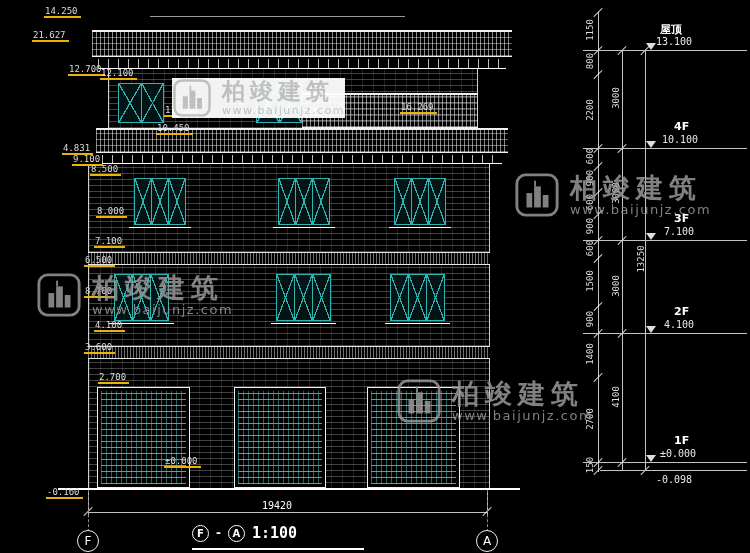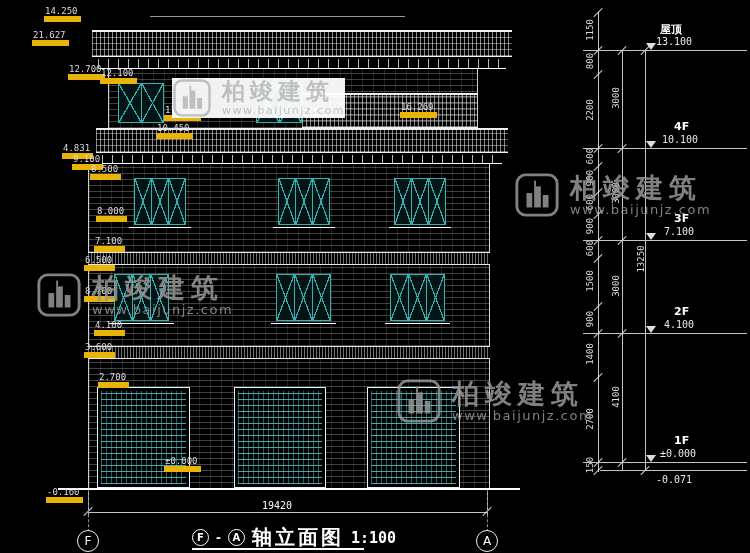--- a/index.html
+++ b/index.html
@@ -2,21 +2,21 @@
 <html><head>
 <meta charset="utf-8">
 <style>
   *{margin:0;padding:0;box-sizing:border-box}
   html,body{background:#000}
   #canvas{position:relative;width:750px;height:553px;background:#000;overflow:hidden;
           font-family:"DejaVu Sans",sans-serif}
   .abs{position:absolute}
   .t{color:#dcdcdc;font:9px "DejaVu Sans Mono","Liberation Mono",monospace;white-space:nowrap}
   .tw{color:#fff}
-  .lvl{border-bottom:6px solid #eab308;padding:0 3px 0 1px}
+  .lvl{border-bottom:2px solid #eab308;padding:0 3px 0 1px}
   .vt{width:30px;text-align:center;transform:rotate(-90deg);transform-origin:center}
   .hl{position:absolute;height:1px;background:#c4c4c4}
   .vl{position:absolute;width:1px;background:#c4c4c4}
   .bright{background:#fff}
   .dash{position:absolute;width:0;border-left:1px dashed #8f8f8f}
   .tk{position:absolute;width:12px;height:1px;background:#eee;transform:rotate(-45deg)}
   .tri{position:absolute;width:0;height:0;border-left:5px solid transparent;
        border-right:5px solid transparent;border-top:7px solid #ddd}
   .wall{position:absolute;border-left:1px solid #cfcfcf;border-right:1px solid #cfcfcf;
     background:
@@ -226,39 +226,38 @@
   <div class="flabel" style="left:660px;top:22px">屋顶</div>
   <div class="flevel" style="left:656px;top:36px">13.100</div>
   <div class="flabel" style="left:674px;top:120px">4F</div>
   <div class="flevel" style="left:662px;top:134px">10.100</div>
   <div class="flabel" style="left:674px;top:212px">3F</div>
   <div class="flevel" style="left:664px;top:226px">7.100</div>
   <div class="flabel" style="left:674px;top:305px">2F</div>
   <div class="flevel" style="left:664px;top:319px">4.100</div>
   <div class="flabel" style="left:674px;top:434px">1F</div>
   <div class="flevel" style="left:660px;top:448px">±0.000</div>
-  <div class="flevel" style="left:656px;top:474px">-0.071</div>
+  <div class="flevel" style="left:656px;top:474px">-0.098</div>
 
   <div class="vl" style="left:88px;top:492px;height:24px"></div>
   <div class="vl" style="left:487px;top:492px;height:24px"></div>
   <div class="hl" style="left:88px;top:512px;width:400px"></div>
   <div class="tk" style="left:82px;top:511px"></div>
   <div class="tk" style="left:481px;top:511px"></div>
   <div class="t tw abs" style="left:262px;top:500px;font-size:10px">19420</div>
 
   <div class="dash" style="left:88px;top:490px;height:42px"></div>
   <div class="dash" style="left:487px;top:490px;height:42px"></div>
   <div class="circle" style="left:77px;top:530px;width:22px;height:22px;font-size:12px">F</div>
   <div class="circle" style="left:476px;top:530px;width:22px;height:22px;font-size:12px">A</div>
 
   <div class="title" style="left:192px;top:524px">
     <span class="tcirc">F</span>
     <span class="sep">-</span>
     <span class="tcirc">A</span>
-    <span class="name">轴立面图</span>
     <span class="scale">1:100</span>
   </div>
   <div class="hl bright" style="left:192px;top:548px;width:172px;height:2px"></div>
 
   <div class="wm bright sm" style="left:172px;top:78px">
     <svg viewBox="0 0 48 48" width="40" height="40">
       <rect x="3" y="3" width="42" height="42" rx="9" fill="none" stroke="currentColor" stroke-width="3"></rect>
       <rect x="13" y="22" width="6" height="15" fill="currentColor"></rect>
       <rect x="21" y="15" width="7" height="22" fill="currentColor"></rect>
       <rect x="30" y="24" width="6" height="13" fill="currentColor"></rect>

